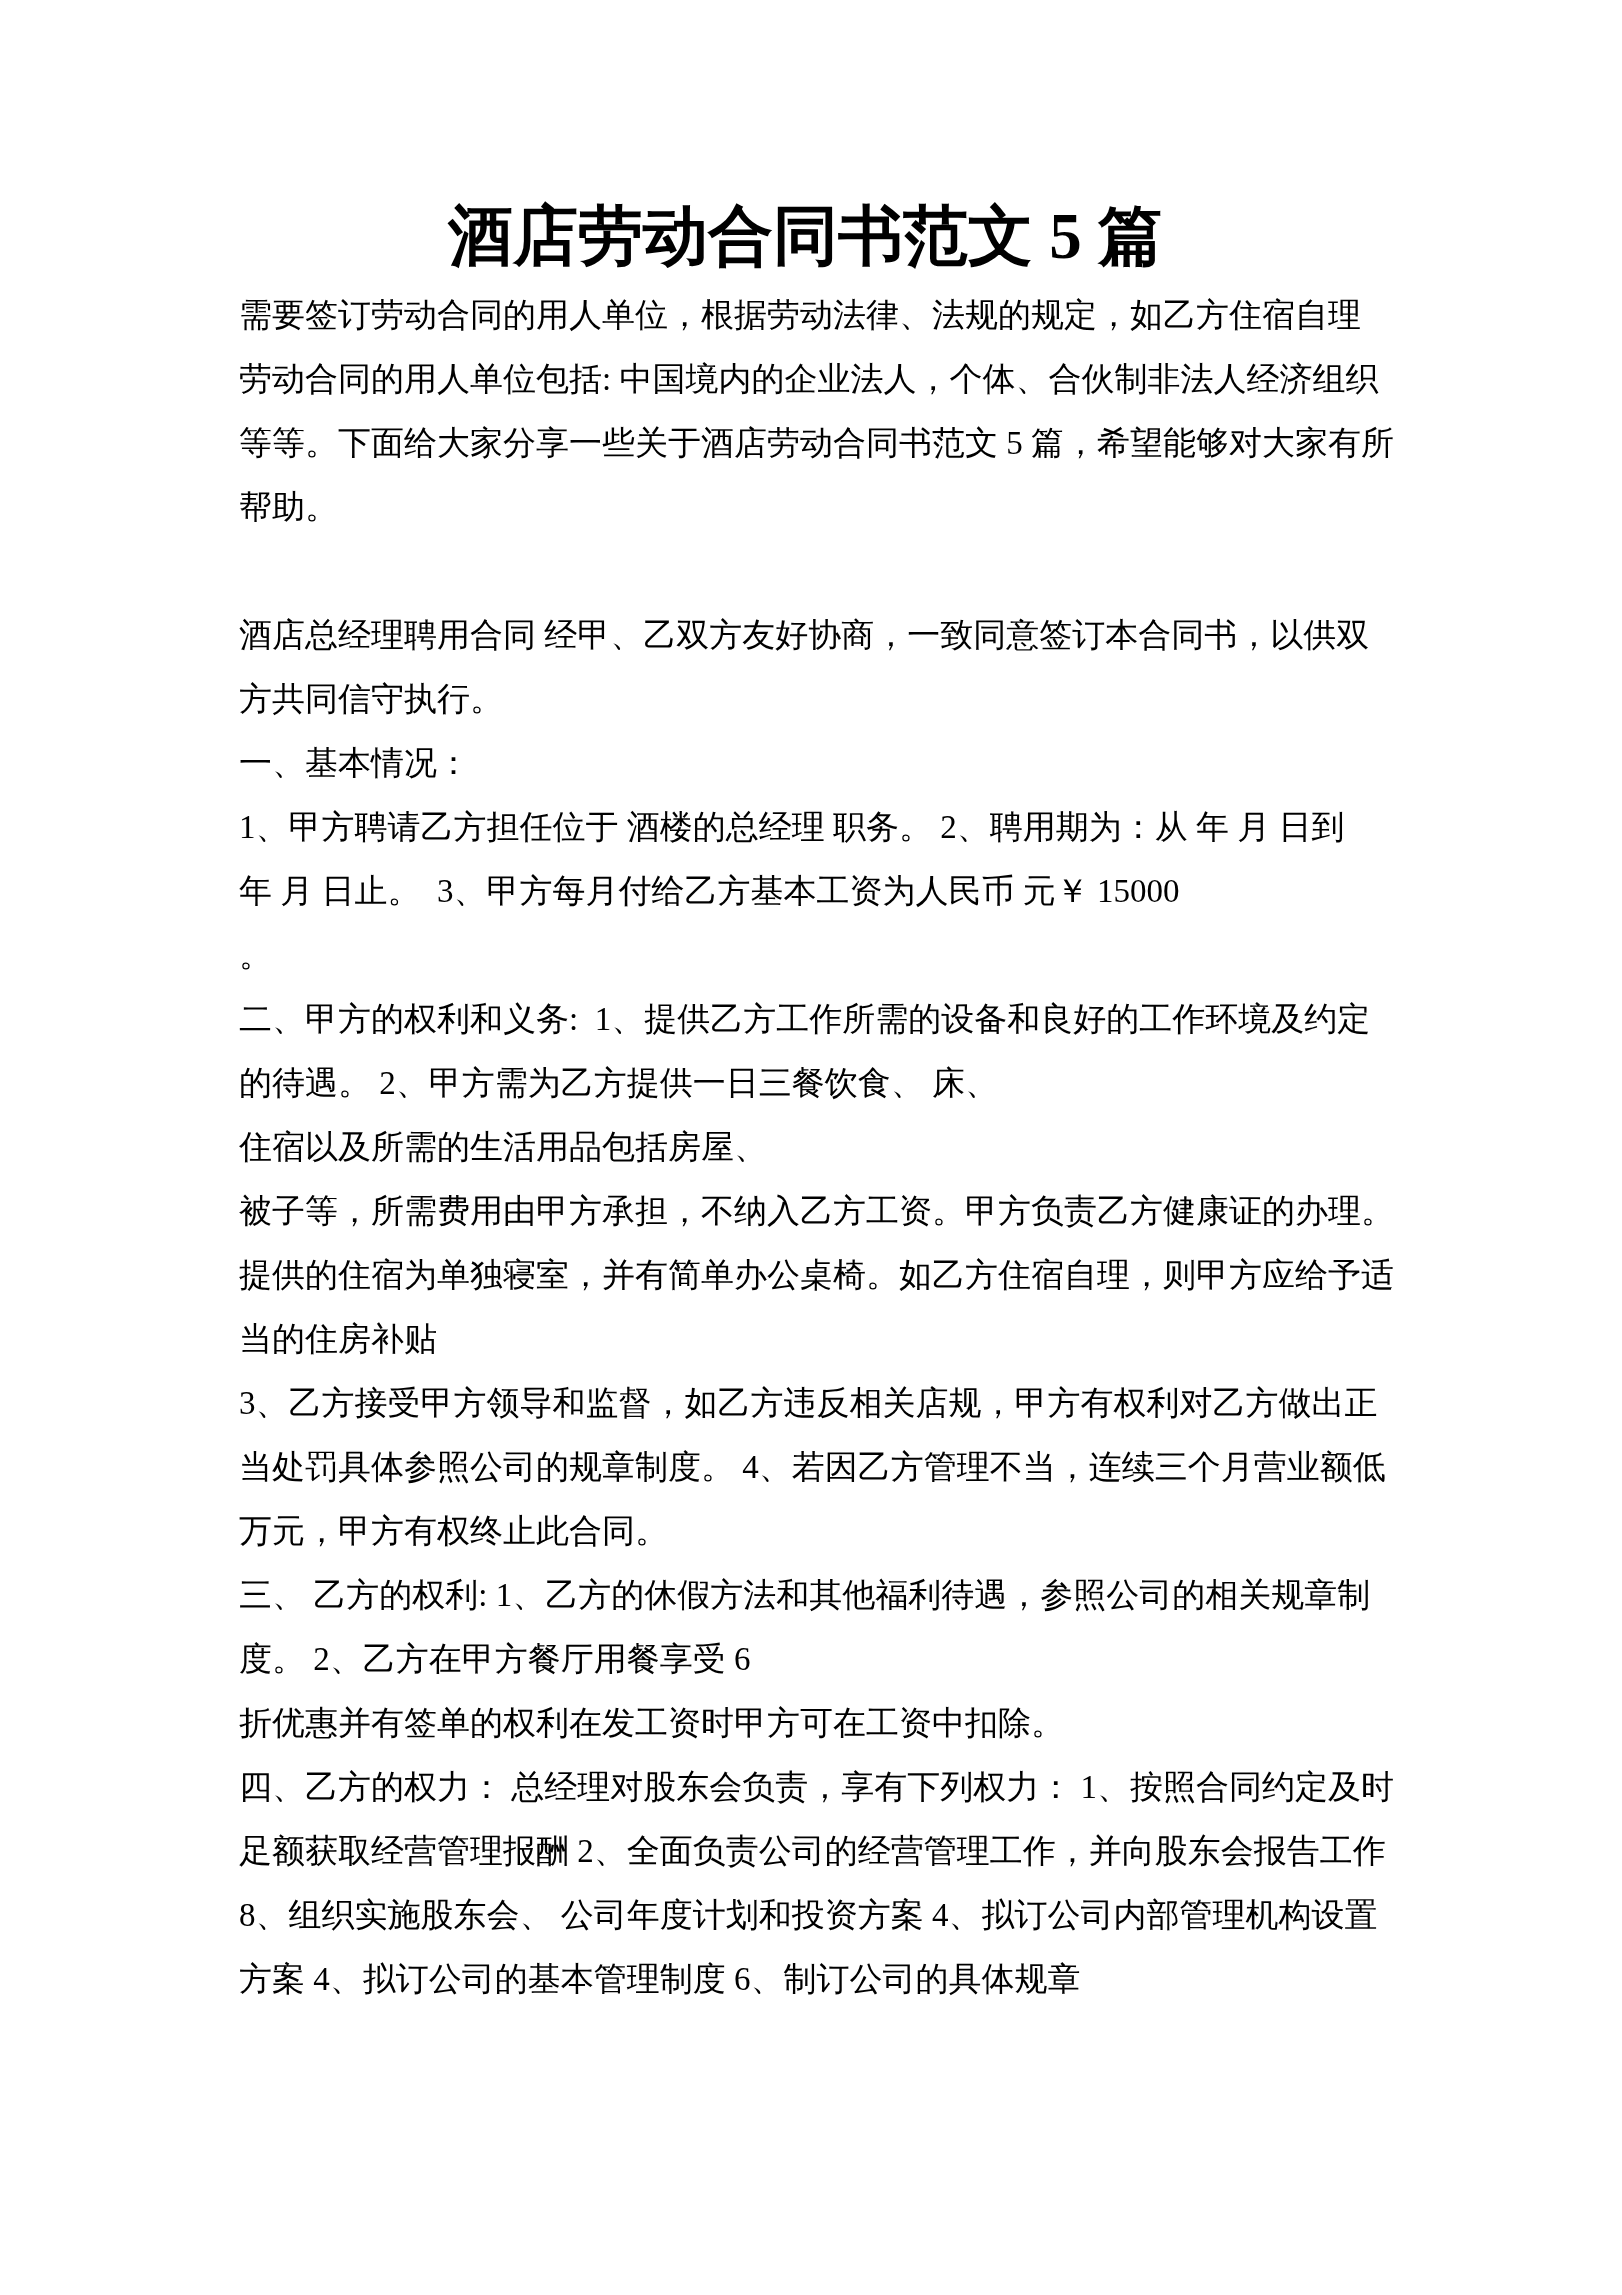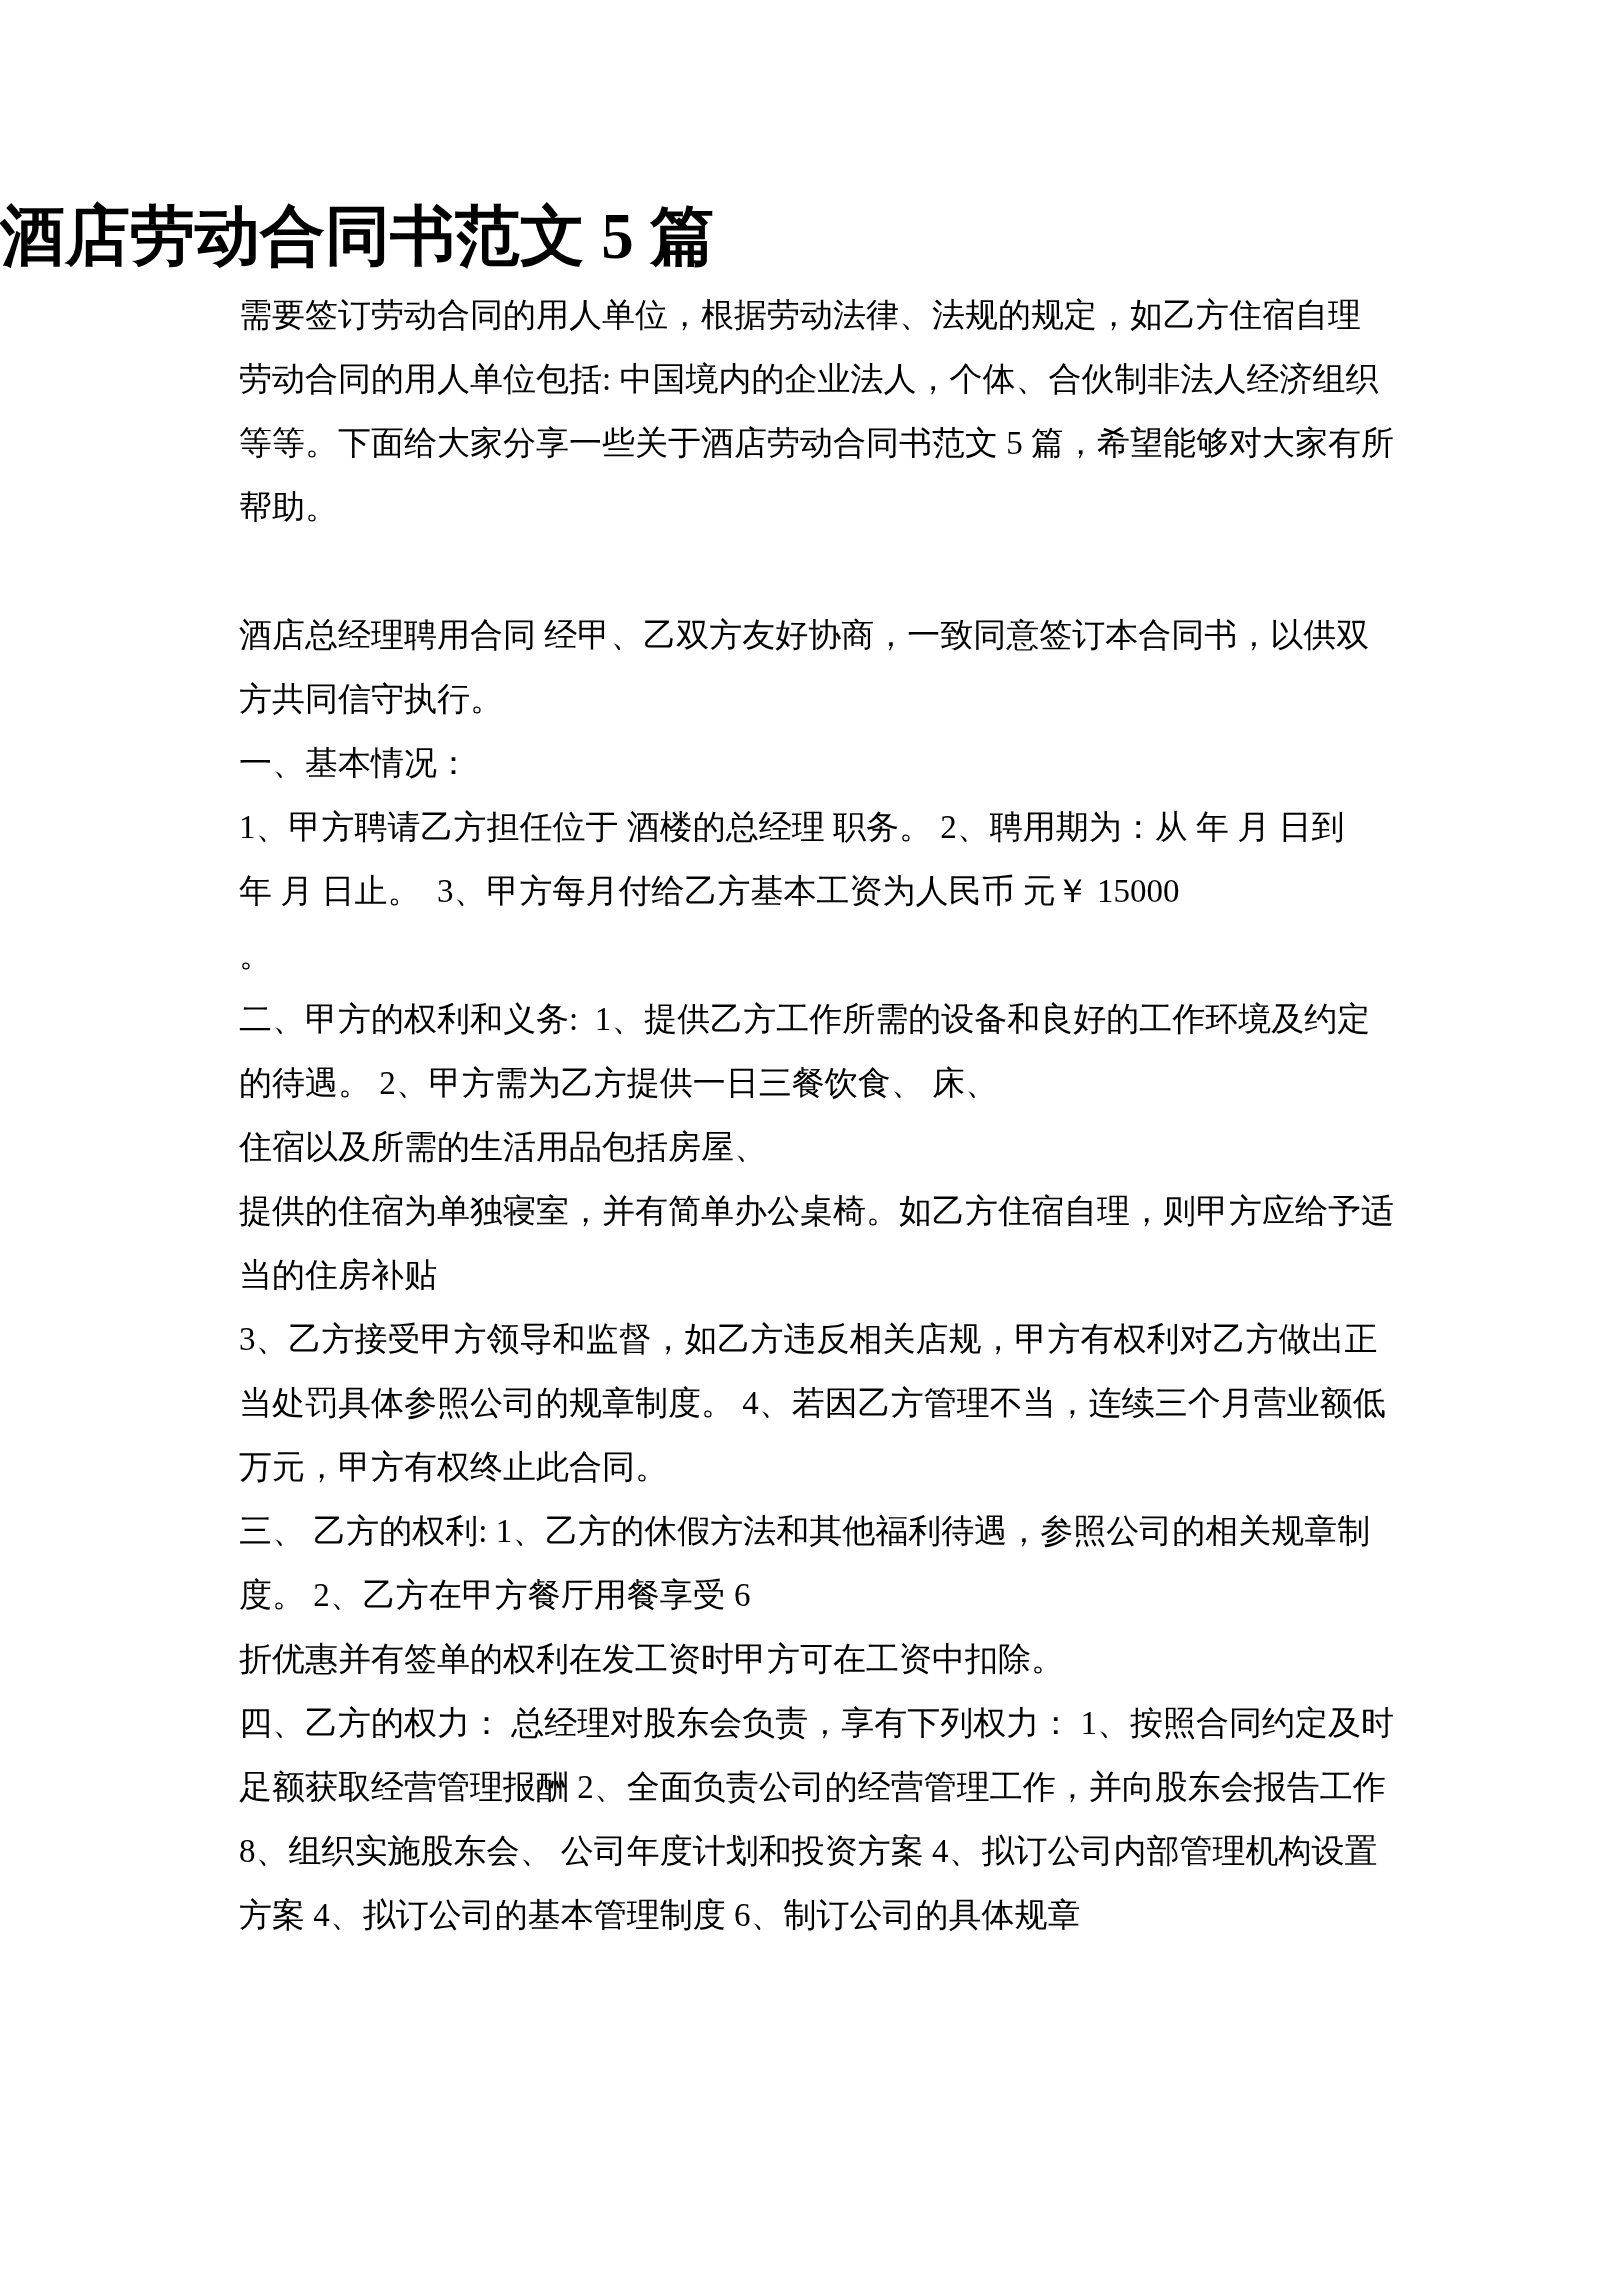--- a/index.html
+++ b/index.html
@@ -16,21 +16,21 @@
     font-family: "Liberation Serif", "DejaVu Serif", serif;
     overflow: hidden;
   }
   .doc-title {
     position: absolute;
     top: 190px;
     left: 0;
     width: 1611px;
     height: 92px;
     line-height: 92px;
-    text-align: left;
+    text-align: center;
     font-size: 65px;
     font-weight: bold;
     white-space: pre;
   }
   .doc-body {
     position: absolute;
     top: 283px;
     left: 239px;
     width: 1152px;
     font-size: 33px;
@@ -54,20 +54,21 @@
       <div class="text-line">&nbsp;</div>
       <div class="text-line">酒店总经理聘用合同 经甲、乙双方友好协商，一致同意签订本合同书，以供双</div>
       <div class="text-line">方共同信守执行。</div>
       <div class="text-line">一、基本情况：</div>
       <div class="text-line">1、甲方聘请乙方担任位于 酒楼的总经理 职务。 2、聘用期为：从 年 月 日到</div>
       <div class="text-line">年 月 日止。  3、甲方每月付给乙方基本工资为人民币 元￥ 15000</div>
       <div class="text-line">。</div>
       <div class="text-line">二、甲方的权利和义务:  1、提供乙方工作所需的设备和良好的工作环境及约定</div>
       <div class="text-line">的待遇。 2、甲方需为乙方提供一日三餐饮食、 床、</div>
       <div class="text-line">住宿以及所需的生活用品包括房屋、</div>
+      <div class="text-line">被子等，所需费用由甲方承担，不纳入乙方工资。甲方负责乙方健康证的办理。</div>
       <div class="text-line">提供的住宿为单独寝室，并有简单办公桌椅。如乙方住宿自理，则甲方应给予适</div>
       <div class="text-line">当的住房补贴</div>
       <div class="text-line">3、乙方接受甲方领导和监督，如乙方违反相关店规，甲方有权利对乙方做出正</div>
       <div class="text-line">当处罚具体参照公司的规章制度。 4、若因乙方管理不当，连续三个月营业额低</div>
       <div class="text-line">万元，甲方有权终止此合同。</div>
       <div class="text-line">三、 乙方的权利: 1、乙方的休假方法和其他福利待遇，参照公司的相关规章制</div>
       <div class="text-line">度。 2、乙方在甲方餐厅用餐享受 6</div>
       <div class="text-line">折优惠并有签单的权利在发工资时甲方可在工资中扣除。</div>
       <div class="text-line">四、乙方的权力： 总经理对股东会负责，享有下列权力： 1、按照合同约定及时</div>
       <div class="text-line">足额获取经营管理报酬 2、全面负责公司的经营管理工作，并向股东会报告工作</div>

